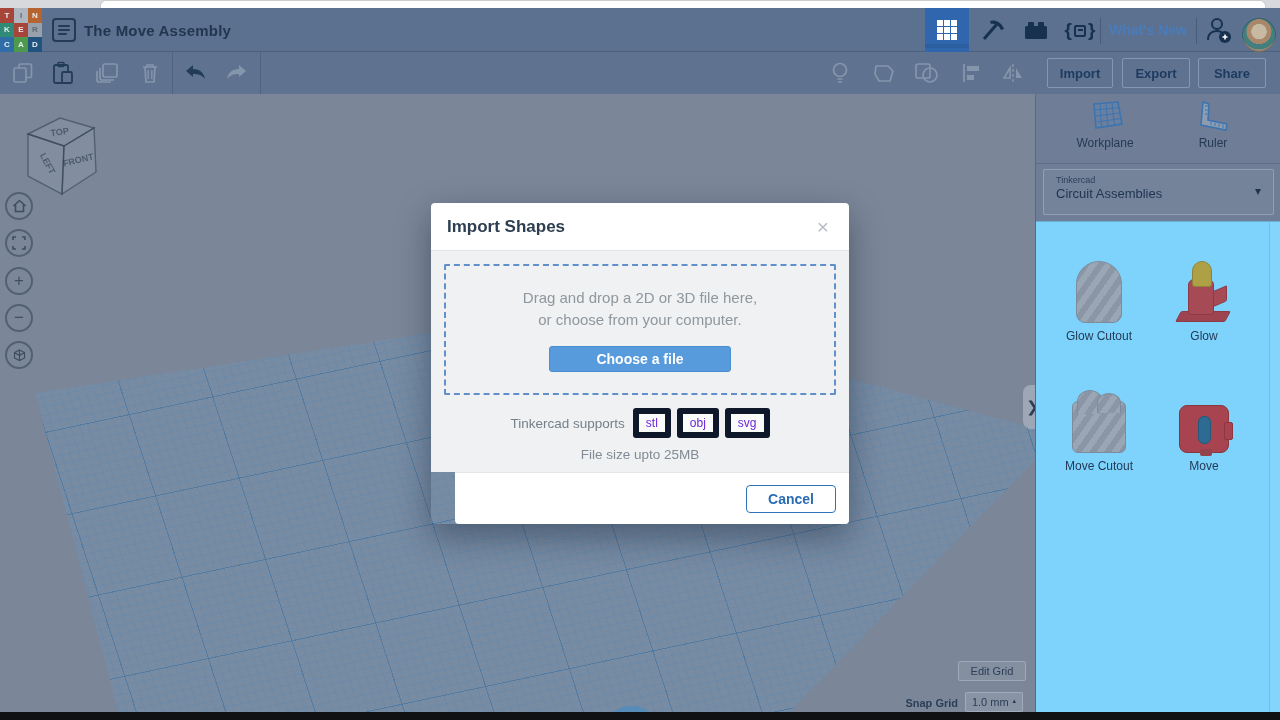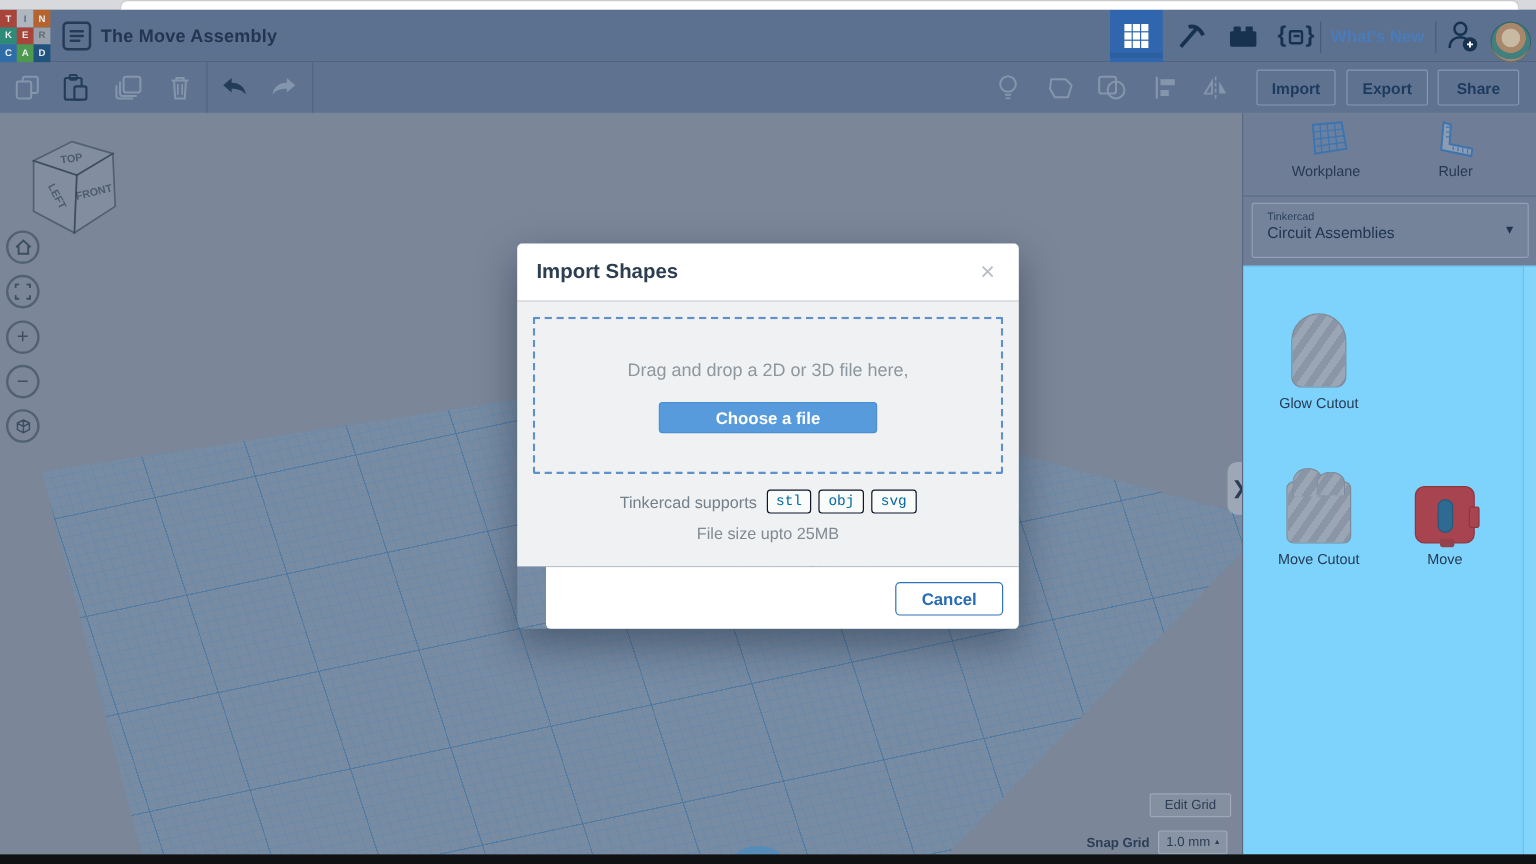--- a/index.html
+++ b/index.html
@@ -99,21 +99,21 @@
   #modal { position:absolute; left:431px; top:203px; width:418px; z-index:50; border-radius:4px; box-shadow:0 12px 34px rgba(10,20,35,.4); }
   #modal-header { position:relative; height:48px; background:#ffffff; border-radius:4px 4px 0 0; border-bottom:1px solid #e3e5e7; }
   #modal-title { position:absolute; left:16px; top:0; height:48px; display:flex; align-items:center; font-size:17px; font-weight:bold; color:#2d3e50; }
   #modal-close { position:absolute; right:12px; top:10px; width:28px; height:28px; display:flex; align-items:center; justify-content:center; font-size:21px; color:#b7bdc3; cursor:default; }
   #modal-body { background:#eff1f2; padding:13px 13px 0 13px; height:221px; }
   #dropzone { height:131px; border:2px dashed #6090cc; border-radius:2px; display:flex; flex-direction:column; align-items:center; justify-content:center; }
   .drop-text { font-size:15px; color:#8f979e; line-height:1.45; text-align:center; }
   #choose-file-btn { margin-top:16px; width:182px; height:26px; background:#579bdd; border:1px solid #4b8fd2; border-radius:3px; color:#ffffff; font-weight:bold; font-size:14px; display:flex; align-items:center; justify-content:center; }
   #supports-row { margin-top:13px; display:flex; align-items:center; justify-content:center; gap:6px; }
   #supports-row .txt { font-size:13.5px; color:#74808c; margin-right:2px; }
-  .fmt-badge { font-family:Liberation Mono, monospace; font-size:12px; color:#0369a1; background:#fafbfb; border:1px solid #0f172a; border-radius:3px; padding:2px 7px; }
+  .fmt-badge { font-family:Liberation Sans, sans-serif; font-size:12px; color:#6d28d9; background:#fafbfb; border:6px solid #0f172a; border-radius:3px; padding:2px 7px; }
   #size-note { margin-top:9px; text-align:center; font-size:13.5px; color:#828b94; }
   #modal-footer { position:relative; height:52px; background:#ffffff; border-top:1px solid #e3e5e7; border-radius:0 0 4px 4px;margin-left:24px; }
   #cancel-btn { position:absolute; right:13px; top:12px; width:90px; height:28px; background:#ffffff; border:1px solid #2e73b9; border-radius:4px; color:#2a6cb4; font-weight:bold; font-size:14px; display:flex; align-items:center; justify-content:center; }
 
   svg { display:block; }
 </style>
 </head>
 <body>
 
 <div id="top-strip">
@@ -333,20 +333,31 @@
     <div class="chev">▾</div>
   </div>
 
   <div id="panel-shapes">
     <div class="shape-item" style="left:13px;top:35px">
       <div class="thumb">
           <div id="thumb-glow-cutout" class="hatch"></div>
         </div>
       <div class="lbl">Glow Cutout</div>
     </div>
+    <div class="shape-item" style="left:118px;top:35px">
+      <div class="thumb">
+        <div id="thumb-glow">
+          <div class="base"></div>
+            <div class="arm"></div>
+            <div class="body"></div>
+            <div class="cap"></div>
+        </div>
+      </div>
+      <div class="lbl">Glow</div>
+    </div>
     <div class="shape-item" style="left:13px;top:165px">
       <div class="thumb">
         <div id="thumb-move-cutout" class="hatch">
           <div class="bump1"></div>
             <div class="bump2"></div>
         </div>
       </div>
       <div class="lbl">Move Cutout</div>
     </div>
     <div class="shape-item" style="left:118px;top:165px">
@@ -366,20 +377,21 @@
 <div id="bottom-bar"></div>
 
 <div id="modal">
   <div id="modal-header">
     <div id="modal-title">Import Shapes</div>
     <div id="modal-close">×</div>
   </div>
   <div id="modal-body">
     <div id="dropzone">
       <div class="drop-text">Drag and drop a 2D or 3D file here,</div>
+      <div class="drop-text">or choose from your computer.</div>
       <div id="choose-file-btn">Choose a file</div>
     </div>
     <div id="supports-row">
       <span class="txt">Tinkercad supports</span>
       <span class="fmt-badge">stl</span>
       <span class="fmt-badge">obj</span>
       <span class="fmt-badge">svg</span>
     </div>
     <div id="size-note">File size upto 25MB</div>
   </div>

